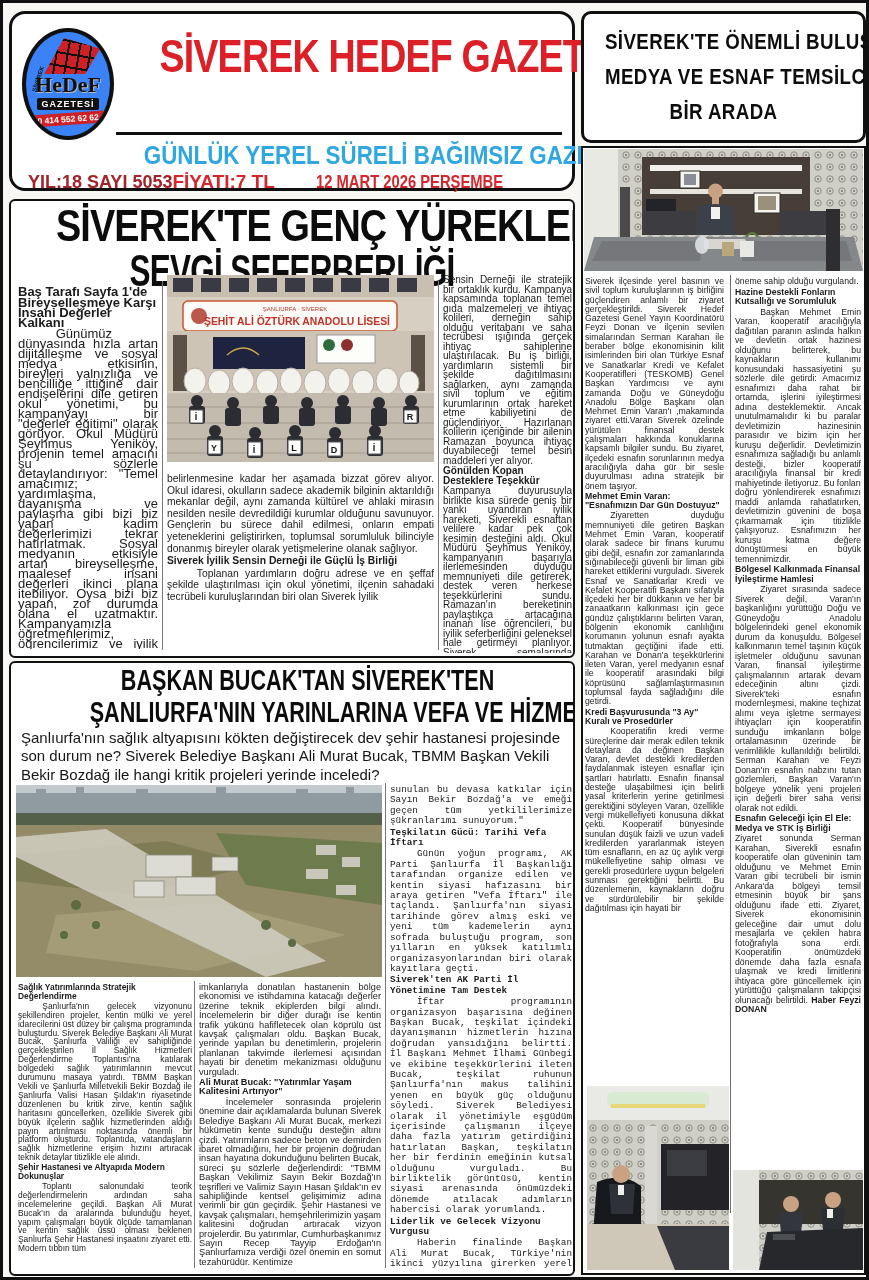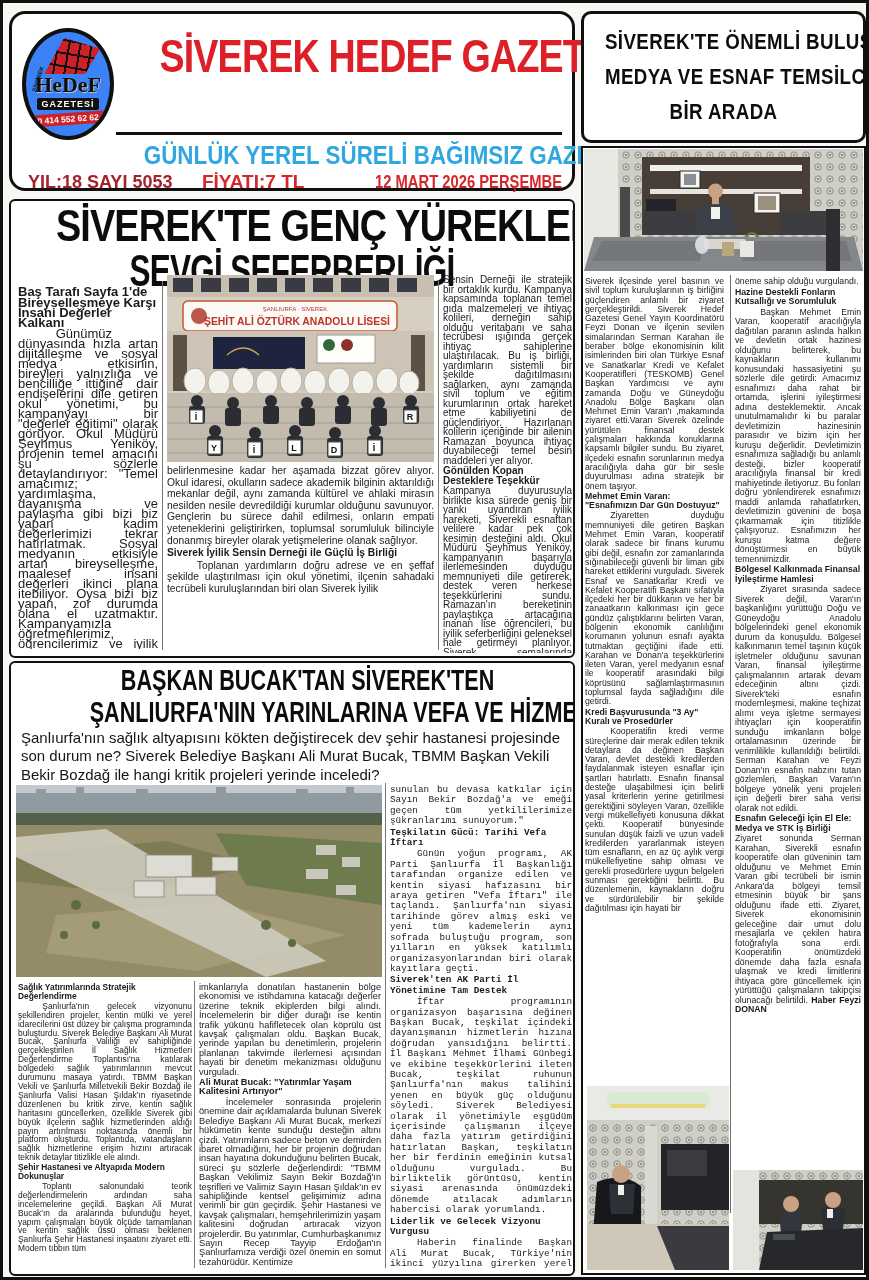--- a/index.html
+++ b/index.html
@@ -30,21 +30,21 @@
   .logo-side { position:absolute; left:-1px; top:44px; font-size:6px; font-weight:bold;
     transform:rotate(-72deg); color:#101010; }
   .mast-title { position:absolute; left:102px; right:4px; top:14px; text-align:center;
     font-size:47px; font-weight:bold; color:#dd2027; white-space:nowrap;
     transform:scaleX(0.80); transform-origin:center; letter-spacing:-1px; }
   .mast-rule { position:absolute; left:104px; right:10px; top:118px; height:3px; background:#101010; }
   .mast-sub { position:absolute; left:100px; right:6px; top:126px; text-align:center;
     font-size:26px; font-weight:bold; color:#2fa7e0; white-space:nowrap;
     transform:scaleX(0.86); transform-origin:center; }
   .mast-info { position:absolute; left:16px; right:10px; top:157px; display:flex;
-    justify-content:space-between; align-items:baseline; font-weight:bold; }
+    align-items:baseline; font-weight:bold; }
   .mi-issue { color:#a4232b; font-size:18px; white-space:nowrap; }
   .mi-price { color:#d6252b; font-size:19px; white-space:nowrap; }
   .mi-date  { color:#d6252b; font-size:18px; white-space:nowrap; transform:scaleX(0.82); transform-origin:right; }
 
   
   .topright { left:578px; top:8px; width:285px; height:132px; border-radius:10px; padding-top:10px; }
   .tr-line { display:block; text-align:center; font-size:22px; font-weight:bold; color:#0d0d0d;
     white-space:nowrap; transform:scaleX(0.85); transform-origin:center; line-height:1.6; letter-spacing:0.5px;}
 
   
@@ -84,21 +84,21 @@
   .a2-col3 { position:absolute; left:379px; top:122px; width:182px; height:484px; overflow:hidden;font-family:Liberation Mono, monospace; }
   .a2-divA { position:absolute; left:183px; top:318px; bottom:6px; width:1px; background:#777; }
   .a2-divB { position:absolute; left:374px; top:120px; bottom:6px; width:1px; background:#777; }
 
   
   .tcol p { margin:0 0 1px 0; text-align:justify; }
   .tcol .h { font-weight:bold; text-align:left; }
   .tcol .ind { text-indent:2.9em; }
   .by { font-weight:bold; }
   .a1-col1 { font-size:13px; line-height:10px; }
-  .a1-col2 { font-size:10.3px; line-height:11.6px; }
+  .a1-col2 { font-size:10.3px; line-height:11.6px;margin-top:8px; }
   .a1-col3 { font-size:10px; line-height:9.5px; }
   .rr-colA { font-size:8.7px; line-height:9.3px; }
   .rr-colB { font-size:8.7px; line-height:9.5px; }
   .a2-col1 { font-size:8.4px; line-height:8.9px; }
   .a2-col2 { font-size:9.2px; line-height:9.4px; }
   .a2-col3 { font-size:9.3px; line-height:10.4px; }
 </style>
 </head>
 <body>
 

